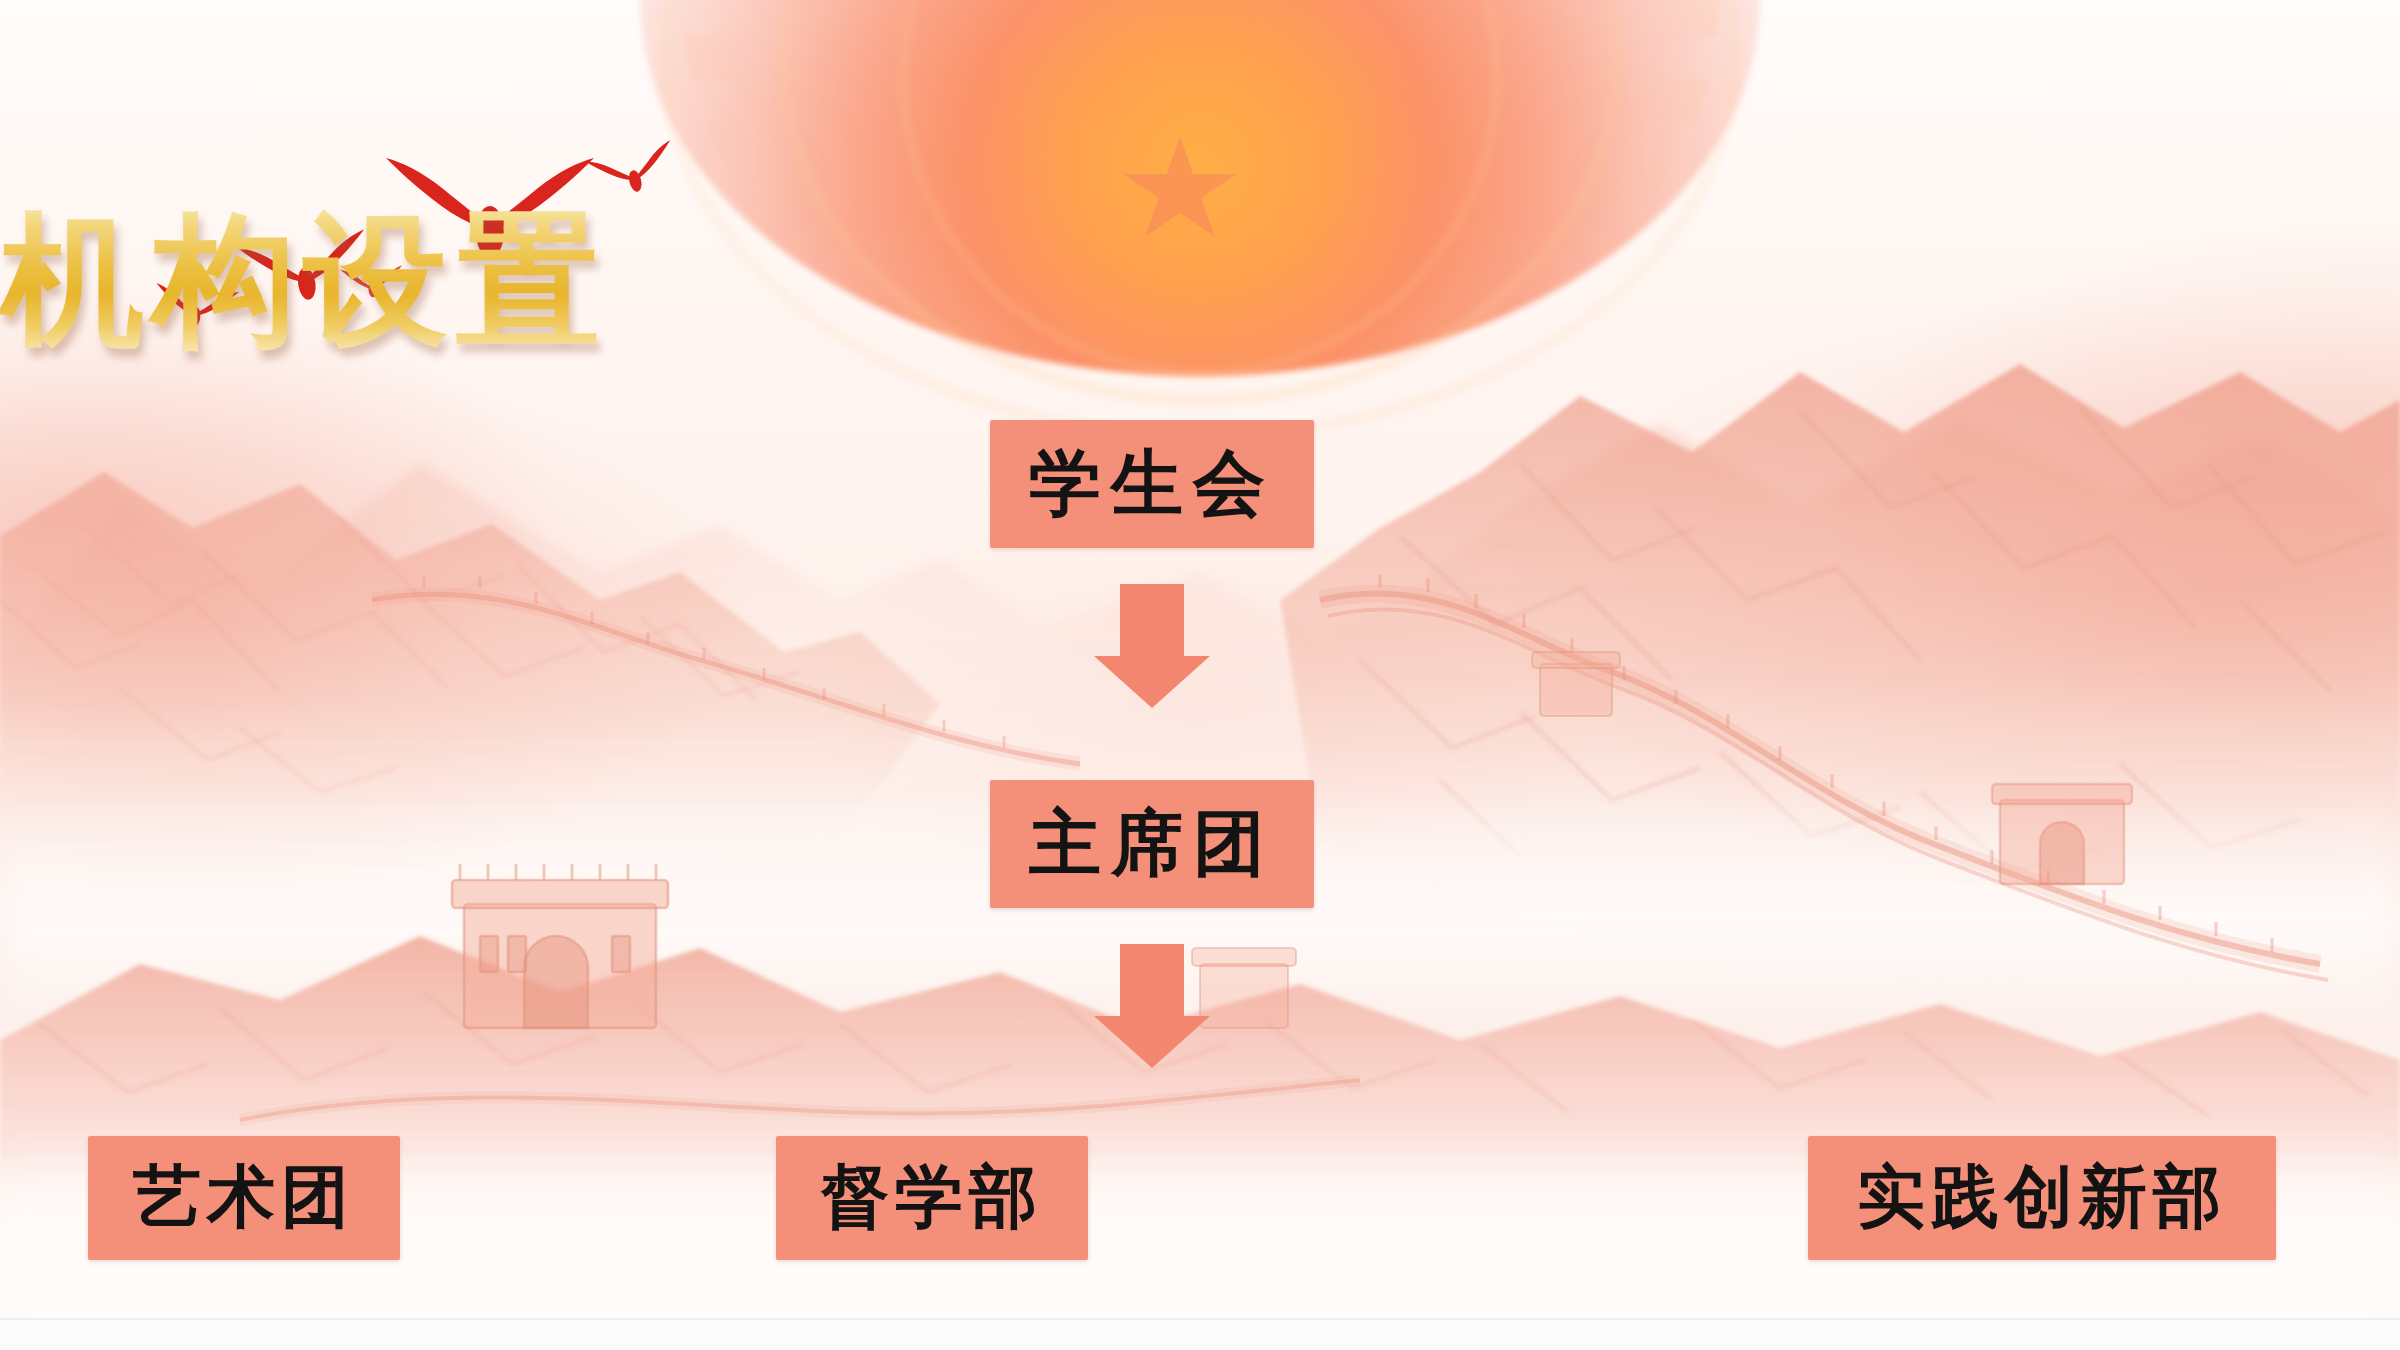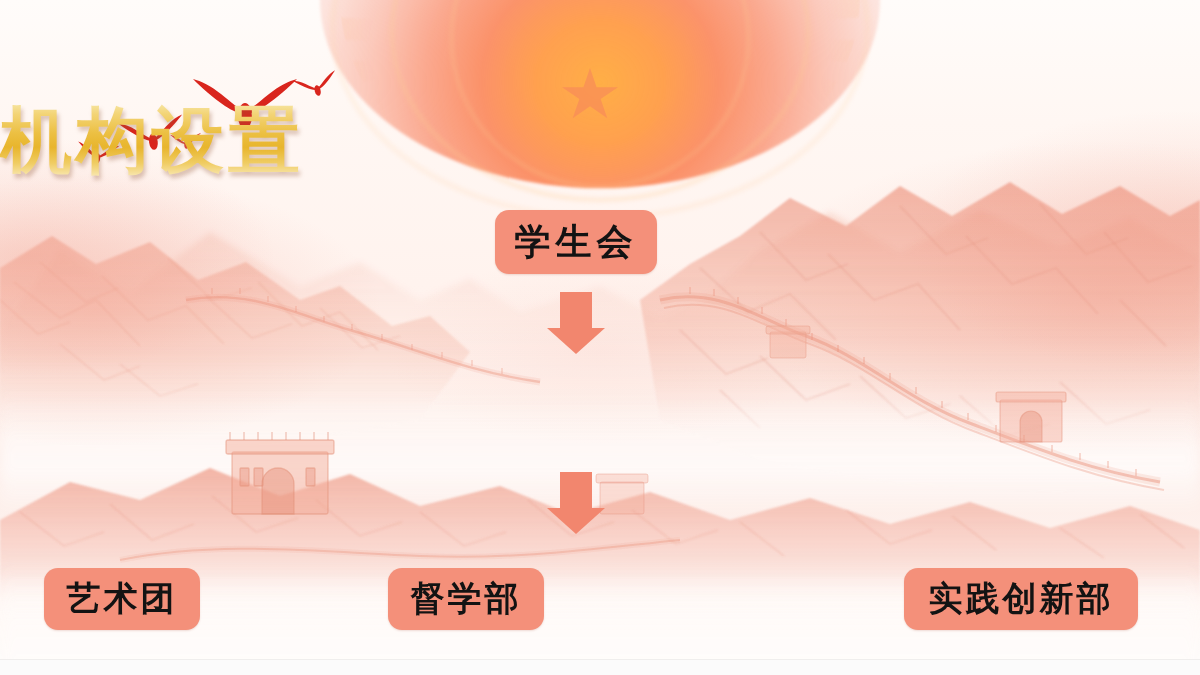--- a/index.html
+++ b/index.html
@@ -123,21 +123,21 @@
     color:transparent;
     -webkit-text-fill-color:transparent;
     filter:drop-shadow(2px 4px 2px rgba(150,90,60,.34));
     white-space:nowrap;
   }
 
   
   .node {
     position:absolute;
     background:#f4907a;
-    border-radius:14px;
+    border-radius:1px;
     color:#131313;
     font-family:"DejaVu Serif","Liberation Serif",serif;
     font-weight:700;
     display:flex;
     align-items:center;
     justify-content:center;
     white-space:nowrap;
     box-shadow:0 1px 2px rgba(170,90,70,.20);
   }
 
@@ -408,20 +408,21 @@
 
   <div class="title">机构设置</div>
 
   <div class="node" id="node-top">学生会</div>
 
   <div class="arrow" id="arrow-1">
     <div class="shaft"></div>
     <div class="head"></div>
   </div>
 
+  <div class="node" id="node-mid">主席团</div>
 
   <div class="arrow" id="arrow-2">
     <div class="shaft"></div>
     <div class="head"></div>
   </div>
 
   <div class="node leaf" style="left:44px;  width:156px;">艺术团</div>
   <div class="node leaf" style="left:388px; width:156px;">督学部</div>
   <div class="node leaf" style="left:904px; width:234px;">实践创新部</div>
 

